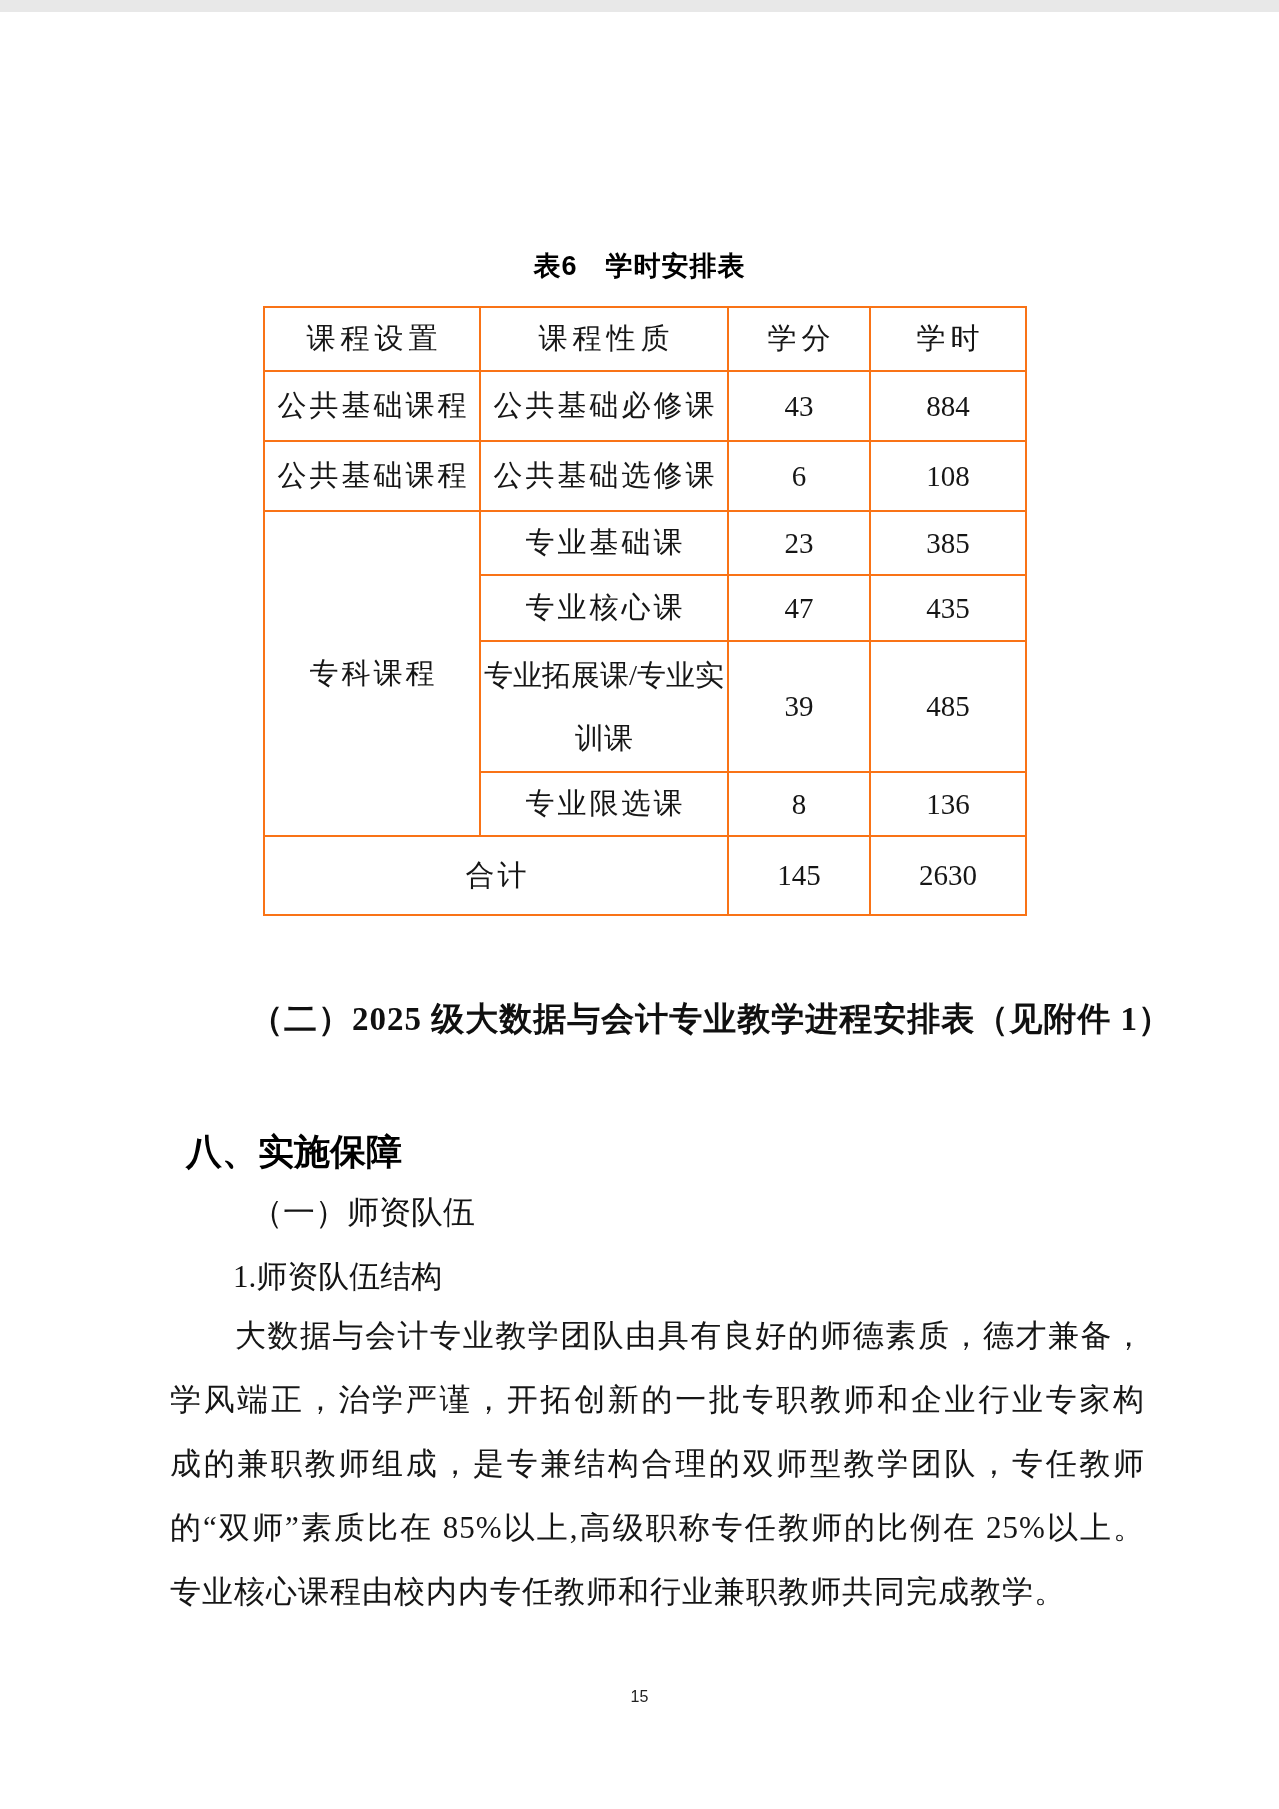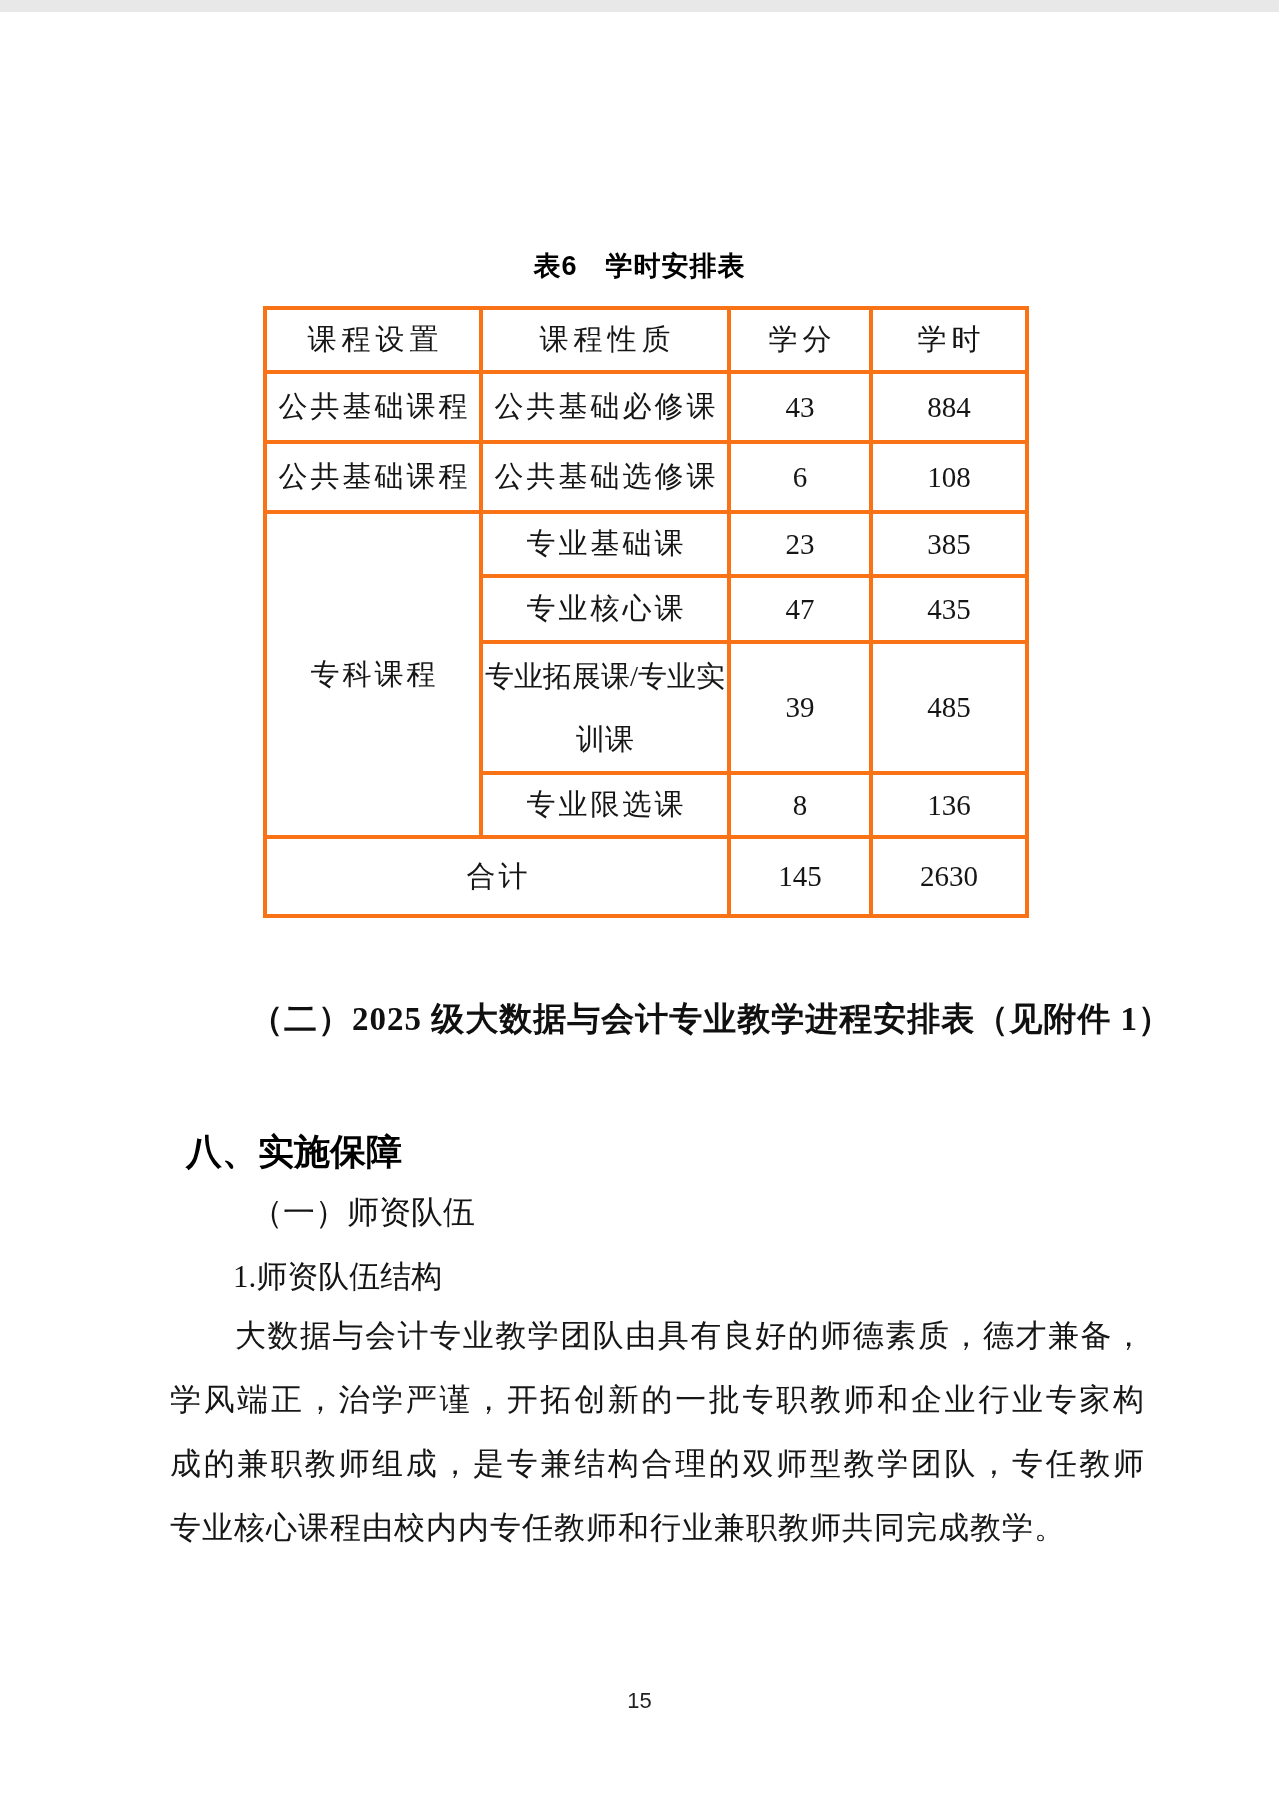--- a/index.html
+++ b/index.html
@@ -36,21 +36,21 @@
     table-layout: fixed;
     width: 762px;
     font-size: 29px;
     color: #161616;
   }
   .hours-table col.c1 { width: 216px; }
   .hours-table col.c2 { width: 248px; }
   .hours-table col.c3 { width: 142px; }
   .hours-table col.c4 { width: 156px; }
   .hours-table th, .hours-table td {
-    border: 4px solid #f97316;
+    border: 2px solid #f97316;
     text-align: center;
     vertical-align: middle;
     font-weight: normal;
     padding: 0 2px;
   }
   .hours-table th { letter-spacing: 5px; text-indent: 5px; }
   .hours-table td.cjk { letter-spacing: 3px; text-indent: 3px; text-align: center; }
   .hours-table td.num { letter-spacing: 0; }
   .hours-table tr.row-head  { height: 64px; }
   .hours-table tr.row-n1    { height: 70px; }
@@ -113,21 +113,21 @@
   }
   .para-line.first { text-indent: 65px; }
   .para-line.last  { text-align-last: left; white-space: normal; }
   .page-number {
     position: absolute;
     top: 1676px;
     left: 0;
     width: 100%;
     text-align: center;
     font-family: "Liberation Sans", sans-serif;
-    font-size: 22px;
+    font-size: 16px;
     color: #222;
   }
 </style>
 </head>
 <body>
 
 <div class="page">
 
   <div class="table-title">表6　学时安排表</div>
 
@@ -191,18 +191,19 @@
   <div class="heading-8">八、实施保障</div>
 
   <div class="subheading-1">（一）师资队伍</div>
 
   <div class="numbered-item">1.师资队伍结构</div>
 
   <div class="paragraph">
     <div class="para-line first">大数据与会计专业教学团队由具有良好的师德素质，德才兼备，</div>
     <div class="para-line">学风端正，治学严谨，开拓创新的一批专职教师和企业行业专家构</div>
     <div class="para-line">成的兼职教师组成，是专兼结构合理的双师型教学团队，专任教师</div>
+    <div class="para-line">的“双师”素质比在 85%以上,高级职称专任教师的比例在 25%以上。</div>
     <div class="para-line last">专业核心课程由校内内专任教师和行业兼职教师共同完成教学。</div>
   </div>
 
   <div class="page-number">15</div>
 
 </div>
 
 </body></html>

